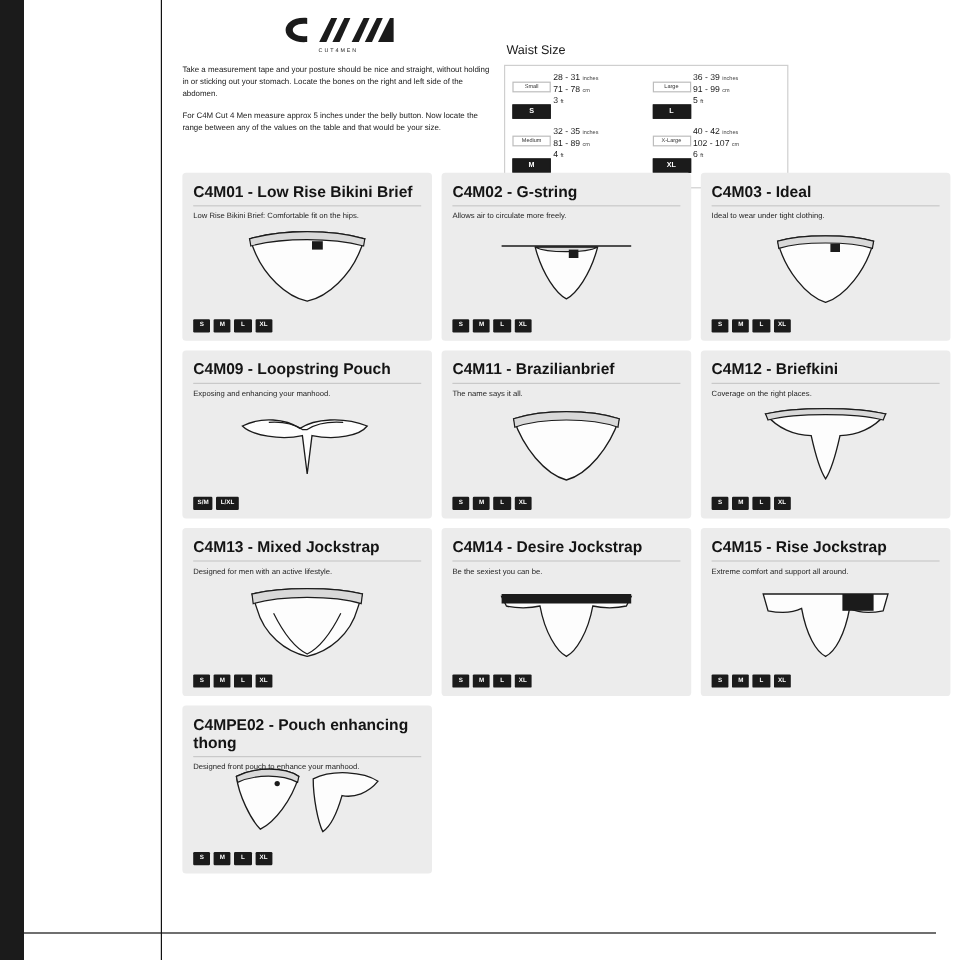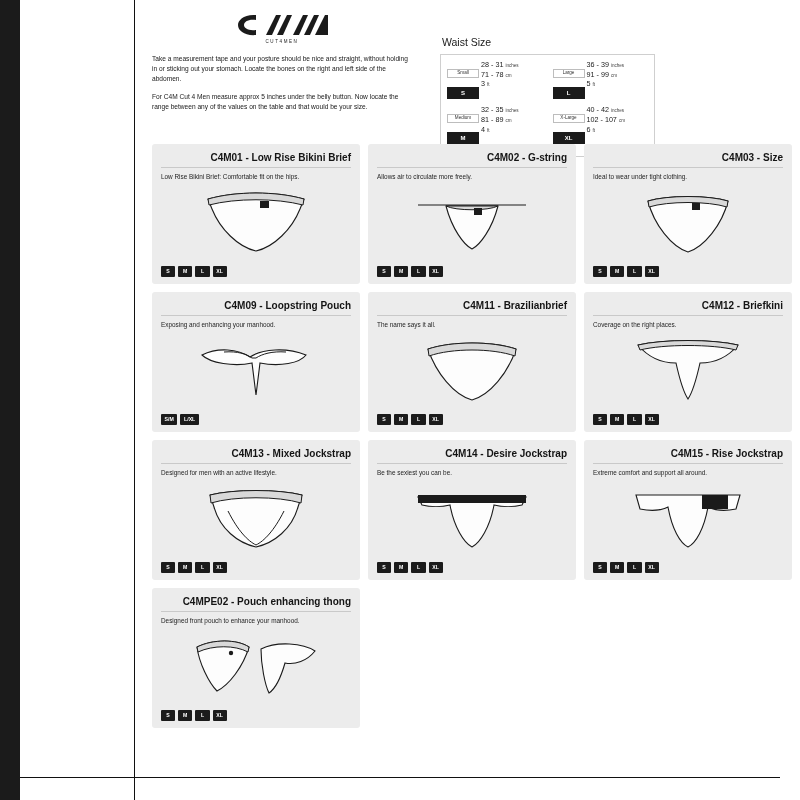--- a/index.html
+++ b/index.html
@@ -17,37 +17,37 @@
   .bottom-rule{position:absolute;left:20px;bottom:22px;width:760px;height:1px;background:#111;}
 
   
   .header{position:absolute;left:152px;top:12px;width:260px;}
   .logo{width:100%;text-align:center;margin-bottom:10px;}
   .logo svg{display:block;margin:0 auto;}
   .logo .tag{font-size:4.5px;letter-spacing:1.6px;color:#222;margin-top:1px;text-align:center;}
   .intro{font-size:6.6px;line-height:1.55;color:#202020;margin:0 0 7px 0;}
 
   
-  .waist{position:absolute;left:420px;top:36px;width:215px;margin-left:20px;}
+  .waist{position:absolute;left:420px;top:36px;width:237px;}
   .waist h2{font-size:10.5px;font-weight:400;margin:0 0 6px 2px;color:#1a1a1a;}
   .waist-box{border:1px solid #cfcfcf;padding:5px 6px 6px 6px;}
   .waist-cols{display:flex;gap:10px;}
   .waist-col{flex:1;}
   .wrow{display:flex;align-items:flex-start;margin-bottom:6px;}
   .wlab{width:34px;flex:none;}
   .chip{display:inline-block;border:1px solid #bdbdbd;font-size:4.6px;padding:1.5px 2px;text-align:center;width:26px;line-height:1;color:#333;}
   .chip.dark{background:#1b1b1b;color:#fff;border-color:#1b1b1b;font-size:6px;font-weight:bold;padding:2px 2px;}
   .wvals{font-size:7.2px;line-height:1.35;color:#1a1a1a;}
   .wvals .u{font-size:4.6px;color:#444;}
 
   
   .grid{position:absolute;left:152px;top:144px;width:640px;
     display:grid;grid-template-columns:repeat(3,1fr);gap:8px;}
   .card{background:#ececec;border-radius:3px;padding:8px 9px 8px 9px;height:140px;position:relative;box-sizing:border-box;}
-  .card h3{font-size:10px;font-weight:bold;margin:0 0 4px 0;color:#141414;text-align:right;}
+  .card h3{font-size:13px;font-weight:bold;margin:0 0 4px 0;color:#141414;}
   .card .divider{height:1px;background:#c9c9c9;margin:0 0 4px 0;}
   .card p{font-size:6.4px;line-height:1.5;margin:0;color:#242424;min-height:16px;}
   .art{position:absolute;left:0;right:0;top:44px;height:68px;display:flex;align-items:center;justify-content:center;}
   .sizes{position:absolute;left:9px;bottom:7px;display:flex;gap:3px;}
   .size{background:#1b1b1b;color:#fff;font-size:5.2px;line-height:1;padding:3px 3.6px;border-radius:1px;min-width:7px;text-align:center;font-weight:bold;}
   svg{overflow:visible;}
 </style>
 </head>
 <body>
 
@@ -170,21 +170,21 @@
       </svg>
         </div>
         <div class="sizes">
           <span class="size">S</span>
           <span class="size">M</span>
           <span class="size">L</span>
           <span class="size">XL</span>
         </div>
       </div>
       <div class="card">
-        <h3>C4M03 - Size</h3>
+        <h3>C4M03 - Ideal</h3>
         <div class="divider"></div>
         <p>Ideal to wear under tight clothing.</p>
         <div class="art">
           <svg width="120" height="66" viewBox="0 0 120 66">
         <path d="M20 12 C40 6, 80 6, 100 12 C94 36, 76 58, 60 63 C44 58, 26 36, 20 12 Z" fill="#fdfdfd" stroke="#1b1b1b" stroke-width="1.1"></path>
         <path d="M20 12 C40 6, 80 6, 100 12 L99 18 C80 12, 40 12, 21 18 Z" fill="#d9d9d9" stroke="#1b1b1b" stroke-width="1"></path>
         <rect x="64" y="14" width="8" height="7" fill="#1b1b1b"></rect>
       </svg>
         </div>
         <div class="sizes">

